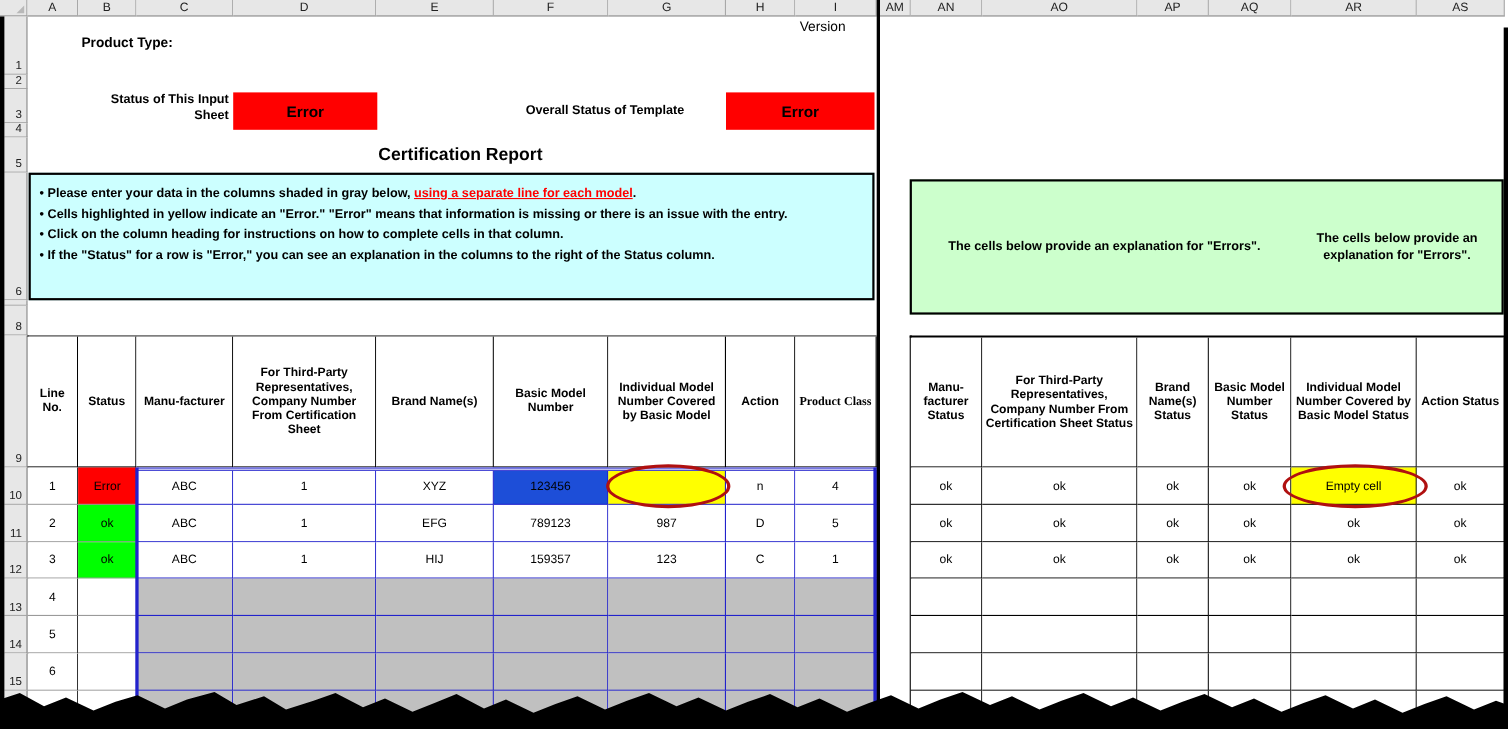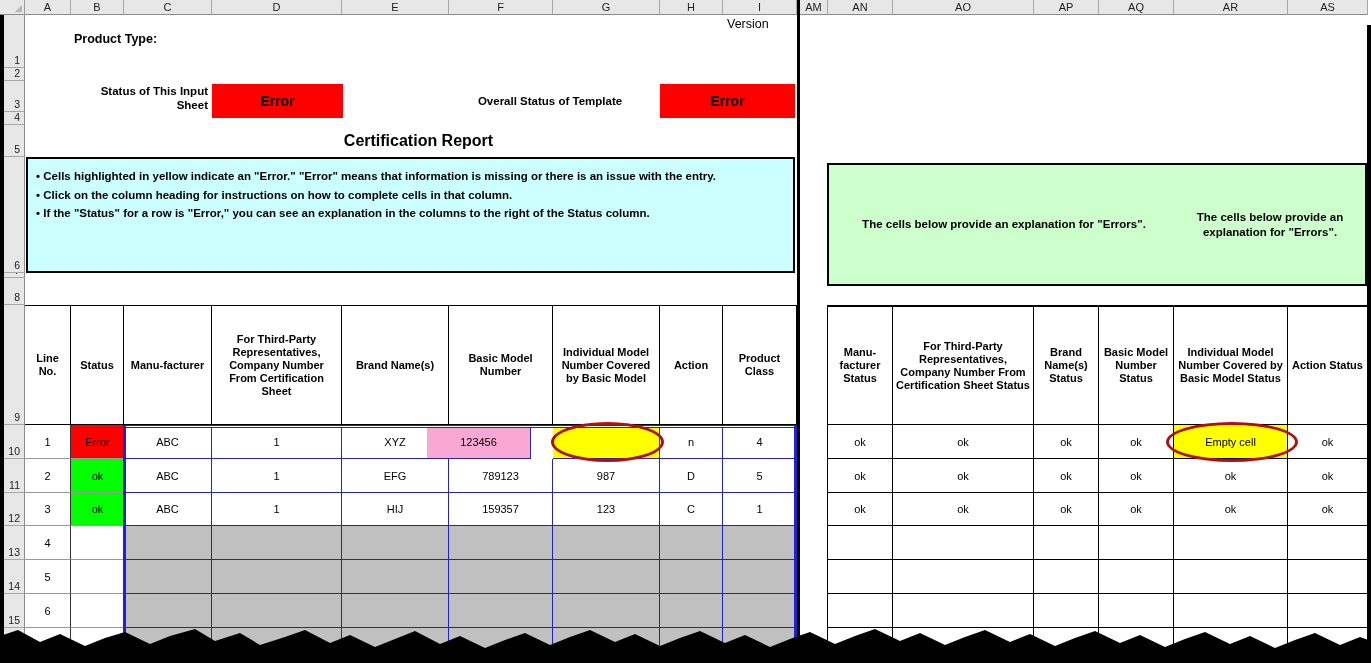--- a/index.html
+++ b/index.html
@@ -79,27 +79,27 @@
       <div class="abs line" style="left: 25px; top: 305px; width: 772px; height: 1px;"></div>
       <div class="abs line" style="left: 25px; top: 305px; width: 1px; height: 358px;"></div>
       <div class="abs hdrcell" style="left: 25px; top: 306px; width: 46px; height: 119px;">Line No.</div>
       <div class="abs hdrcell" style="left: 71px; top: 306px; width: 53px; height: 119px;">Status</div>
       <div class="abs hdrcell" style="left: 124px; top: 306px; width: 88px; height: 119px;">Manu-facturer</div>
       <div class="abs hdrcell" style="left: 212px; top: 306px; width: 130px; height: 119px;">For Third-Party Representatives, Company Number From Certification Sheet</div>
       <div class="abs hdrcell" style="left: 342px; top: 306px; width: 107px; height: 119px;">Brand Name(s)</div>
       <div class="abs hdrcell" style="left: 449px; top: 306px; width: 104px; height: 119px;">Basic Model Number</div>
       <div class="abs hdrcell" style="left: 553px; top: 306px; width: 107px; height: 119px;">Individual Model Number Covered by Basic Model</div>
       <div class="abs hdrcell" style="left: 660px; top: 306px; width: 63px; height: 119px;">Action</div>
-      <div class="abs hdrcell" style="left: 723px; top: 306px; width: 74px; height: 119px;">Product Class</div>
+      <div class="abs hdrcell" style="left: 723px; top: 306px; width: 74px; height: 119px; font-family: Liberation Serif, serif;">Product Class</div>
       <div class="abs dcell lcellA" style="left: 25px; top: 425px; width: 46px; height: 34px;">1</div>
       <div class="abs dcell lcellB" style="left: 71px; top: 425px; width: 53px; height: 34px; background: rgb(255, 0, 0);">Error</div>
       <div class="abs dcell bluecell" style="left: 124px; top: 425px; width: 88px; height: 34px; background: rgb(255, 255, 255);">ABC</div>
       <div class="abs dcell bluecell" style="left: 212px; top: 425px; width: 130px; height: 34px; background: rgb(255, 255, 255);">1</div>
       <div class="abs dcell bluecell" style="left: 342px; top: 425px; width: 107px; height: 34px; background: rgb(255, 255, 255);">XYZ</div>
-      <div class="abs dcell bluecell" style="left: 427px; top: 425px; width: 104px; height: 34px; background: #f9a8d4;">123456</div>
+      <div class="abs dcell bluecell" style="left: 449px; top: 425px; width: 104px; height: 34px; background: #1d4ed8;">123456</div>
       <div class="abs dcell bluecell" style="left: 553px; top: 425px; width: 107px; height: 34px; background: rgb(255, 255, 0);"></div>
       <div class="abs dcell bluecell" style="left: 660px; top: 425px; width: 63px; height: 34px; background: rgb(255, 255, 255);">n</div>
       <div class="abs dcell bluecell" style="left: 723px; top: 425px; width: 74px; height: 34px; background: rgb(255, 255, 255);">4</div>
       <div class="abs dcell lcellA" style="left: 25px; top: 459px; width: 46px; height: 34px;">2</div>
       <div class="abs dcell lcellB" style="left: 71px; top: 459px; width: 53px; height: 34px; background: rgb(0, 255, 0);">ok</div>
       <div class="abs dcell bluecell" style="left: 124px; top: 459px; width: 88px; height: 34px; background: rgb(255, 255, 255);">ABC</div>
       <div class="abs dcell bluecell" style="left: 212px; top: 459px; width: 130px; height: 34px; background: rgb(255, 255, 255);">1</div>
       <div class="abs dcell bluecell" style="left: 342px; top: 459px; width: 107px; height: 34px; background: rgb(255, 255, 255);">EFG</div>
       <div class="abs dcell bluecell" style="left: 449px; top: 459px; width: 104px; height: 34px; background: rgb(255, 255, 255);">789123</div>
       <div class="abs dcell bluecell" style="left: 553px; top: 459px; width: 107px; height: 34px; background: rgb(255, 255, 255);">987</div>
@@ -212,20 +212,21 @@
 
   <div class="abs lbl" style="left:86px;top:84px;width:122px;text-align:right;">Status of This Input Sheet</div>
   <div class="abs statusbox" style="left:212px;top:84px;width:131px;height:34px;background:#FF0000;">Error</div>
 
   <div class="abs lbl" style="left:460px;top:84px;width:180px;height:34px;display:flex;align-items:center;justify-content:center;text-align:center;">Overall Status of Template</div>
   <div class="abs statusbox" style="left:660px;top:84px;width:135px;height:34px;background:#FF0000;">Error</div>
 
   <div class="abs titlebar" style="left:26px;top:126px;width:769px;height:29px;padding-left:16px;">Certification Report</div>
 
   <div class="abs instr" style="left:26px;top:157px;width:769px;height:116px;background:#CCFFFF;">
+    <div class="bullet"><span>Please enter your data in the columns shaded in gray below, </span><span class="redlink">using a separate line for each model</span><span>.</span></div>
     <div class="bullet">Cells highlighted in yellow indicate an "Error."  "Error" means that information is missing or there is an issue with the entry.</div>
     <div class="bullet">Click on the column heading for instructions on how to complete cells in that column.</div>
     <div class="bullet">If the "Status" for a row is "Error," you can see an explanation in the columns to the right of the Status column.</div>
   </div>
 
   <div class="abs greenbox" style="left:827px;top:163px;width:540px;height:123px;background:#CCFFCC;">
     <div class="abs greentext" style="left:10px;top:0;width:330px;height:100%;">The cells below provide an explanation for "Errors".</div>
     <div class="abs greentext" style="left:352px;top:0;width:178px;height:100%;">The cells below provide an explanation for "Errors".</div>
   </div>
 

